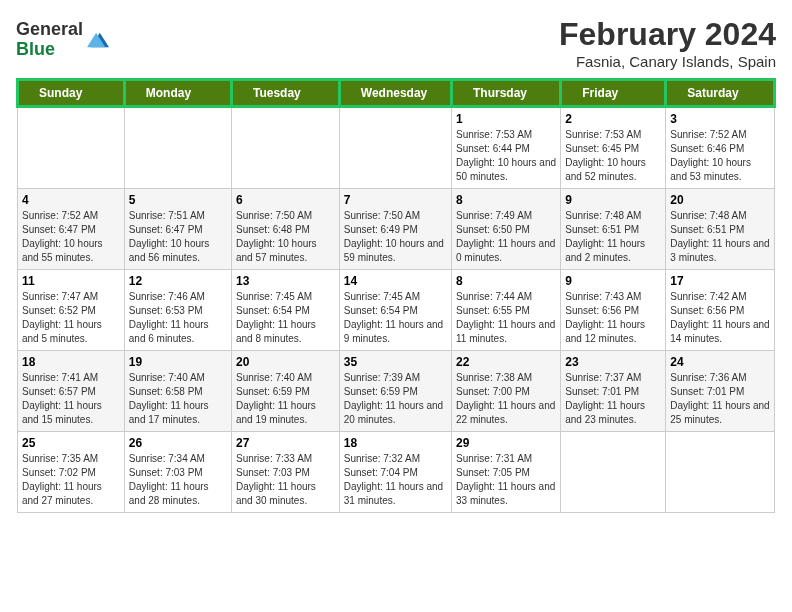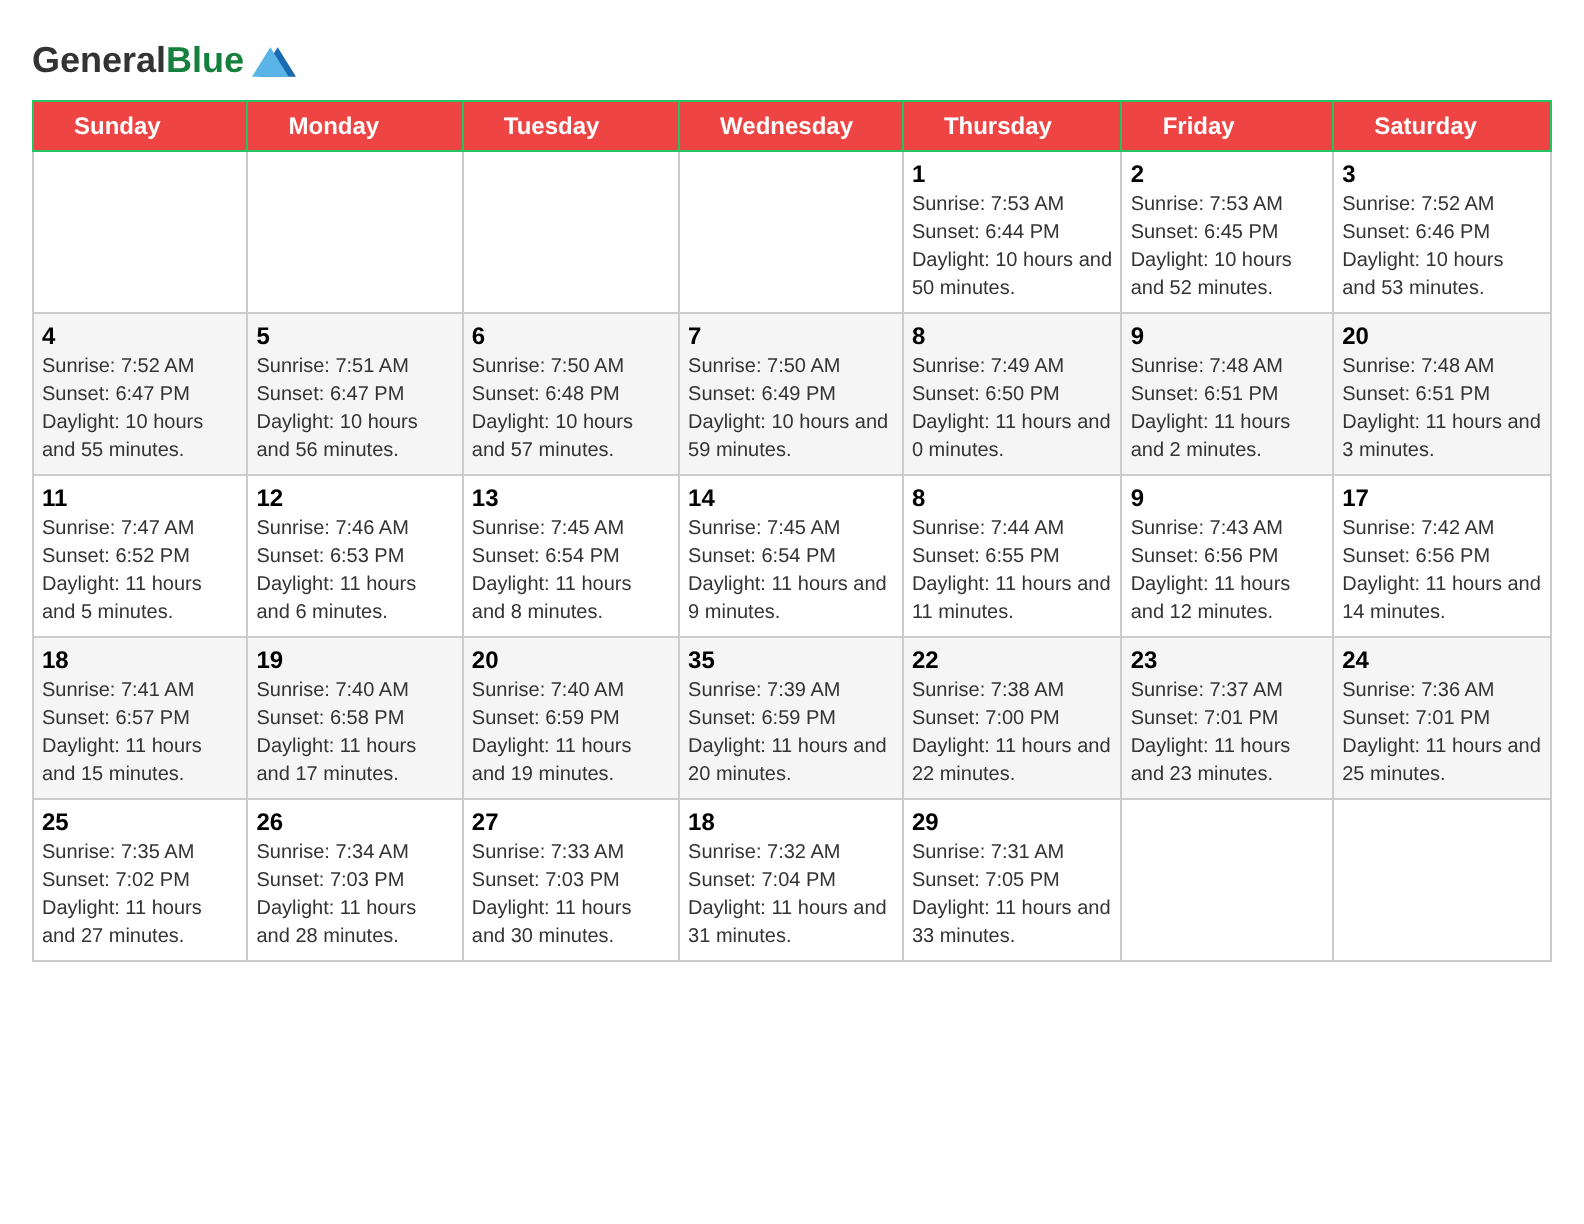--- a/index.html
+++ b/index.html
@@ -16,21 +16,21 @@
       justify-content: space-between;
       margin-bottom: 8px;
     }
     .logo {
       display: flex;
       align-items: center;
       margin-top: 4px;
     }
     .logo-text {
       display: flex;
-      flex-direction: row;
+      flex-direction: column;
       font-size: 18px;
       font-weight: bold;
       line-height: 1.1;
       color: #333;
     }
     .logo-general { color: #333; }
     .logo-blue { color: #15803d; }
     .logo-icon {
       width: 22px;
       height: 22px;
@@ -47,26 +47,26 @@
     .subtitle {
       font-size: 15px;
       color: #333;
     }
     table {
       width: 100%;
       border-collapse: collapse;
       font-size: 10.5px;
     }
     thead tr th {
-      background: #ef4444;
+      background: #4d7c0f;
       color: #fff;
       padding: 5px 20px;
       text-align: left;
       font-size: 12px;
-      border: 1px solid #22c55e;
+      border: 3px solid #22c55e;
     }
     tbody tr td {
       border: 1px solid #ccc;
       padding: 4px 4px;
       vertical-align: top;
       width: 113px;
       min-height: 70px;
       background: #fff;
     }
     tbody tr:nth-child(even) td {
@@ -93,20 +93,24 @@
   <div class="logo">
     <div class="logo-text">
       <span class="logo-general">General</span>
       <span class="logo-blue">Blue</span>
     </div>
     <svg class="logo-icon" viewBox="0 0 24 24">
       <polygon points="4,20 14,4 24,20" fill="#1a6ab1"></polygon>
       <polygon points="0,20 10,4 20,20" fill="#5ab4e8"></polygon>
     </svg>
   </div>
+  <div class="title-area">
+    <div class="main-title">February 2024</div>
+    <div class="subtitle">Fasnia, Canary Islands, Spain</div>
+  </div>
 </div>
 
 <table>
   <thead>
     <tr id="header-row">
     <th>Sunday</th>
         <th>Monday</th>
         <th>Tuesday</th>
         <th>Wednesday</th>
         <th>Thursday</th>

